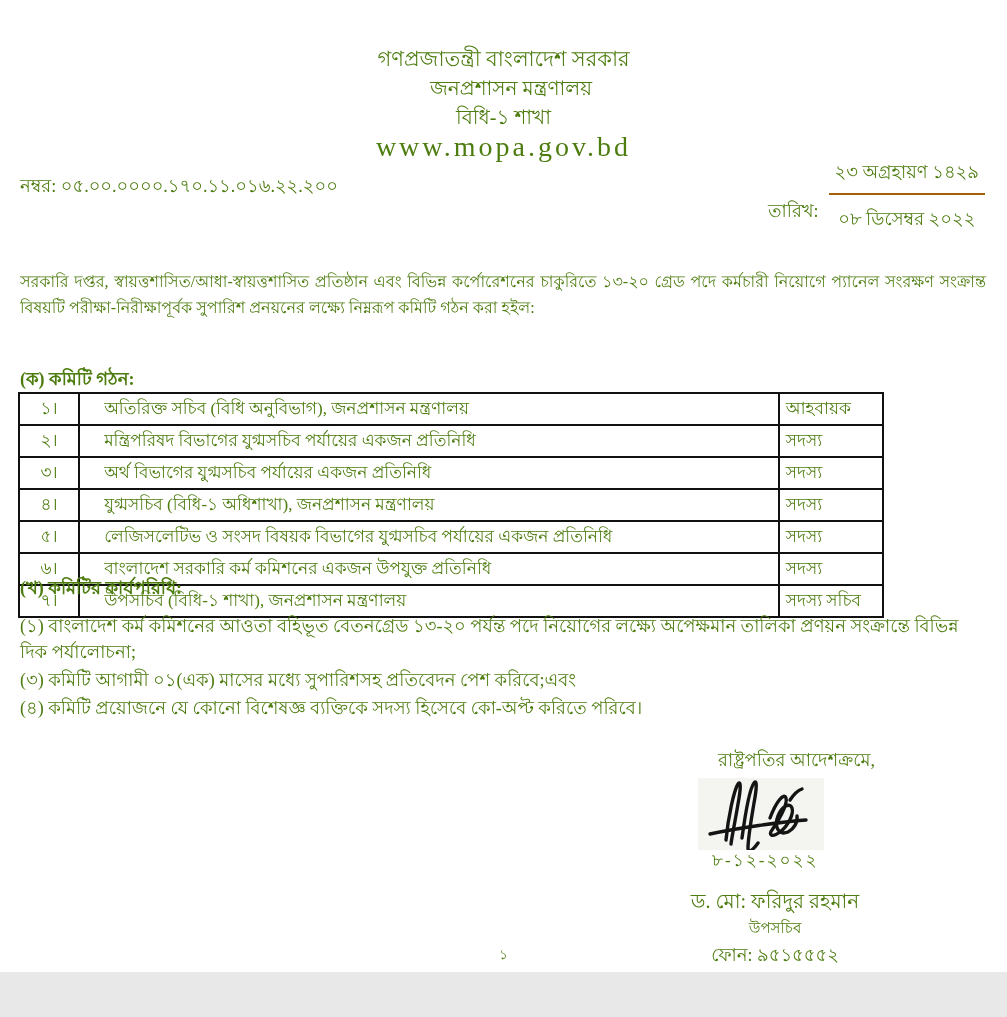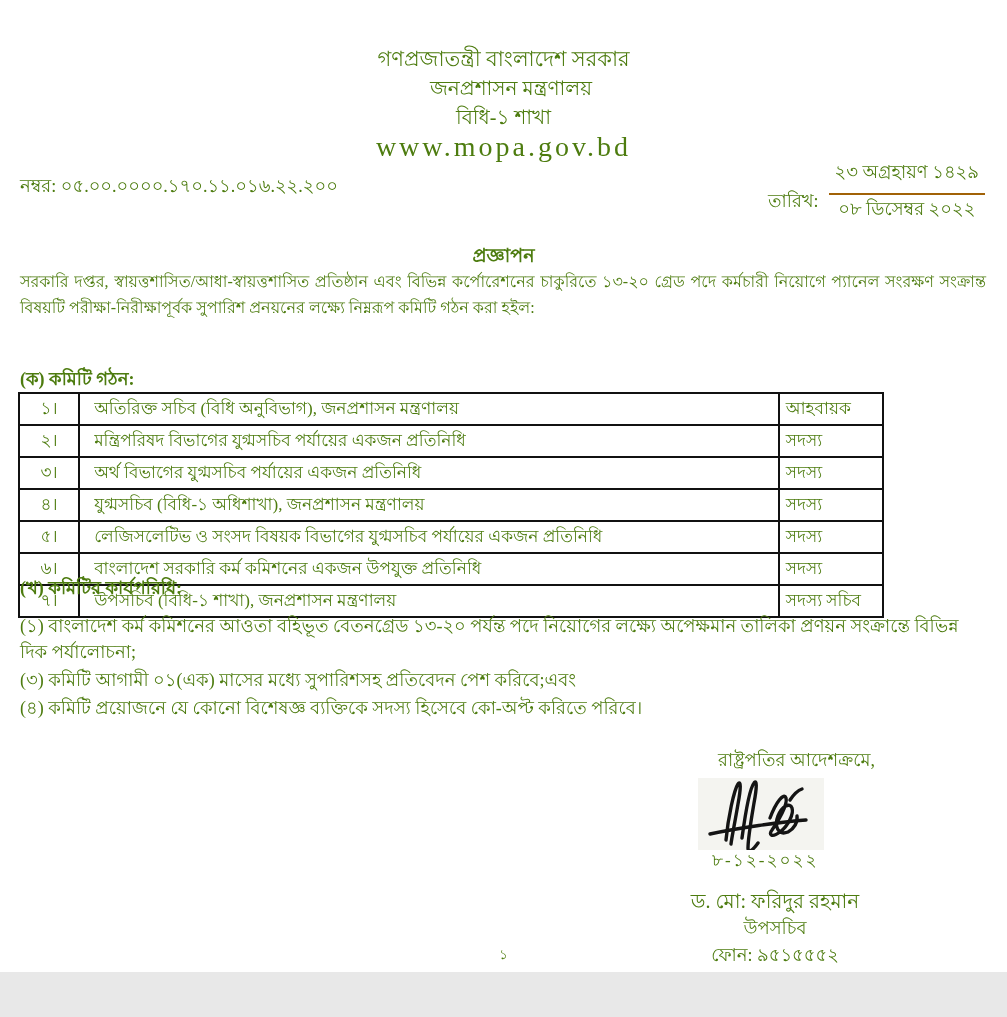--- a/index.html
+++ b/index.html
@@ -19,42 +19,42 @@
   .hdr-line1 { font-size: 21px; line-height: 30px; }
   .hdr-line2 { font-size: 20px; line-height: 29px; padding-left: 15px; }
   .hdr-line3 { font-size: 20px; line-height: 28px; }
   .hdr-site  { font-size: 28px; line-height: 32px; letter-spacing: 3px; font-family: "Liberation Serif", "DejaVu Serif", serif; }
   
   .memo-number { position: absolute; top: 172px; left: 20px; font-size: 18px; }
   .date-block  { position: absolute; top: 158px; right: 22px; display: flex; align-items: flex-end; gap: 10px; }
   .date-label  { font-size: 18px; padding-bottom: 8px; }
   .date-stack  { display: flex; flex-direction: column; align-items: center; }
   .date-bn     { font-size: 18px; padding: 0 6px 4px 6px; border-bottom: 2px solid #a16207; }
-  .date-en     { font-size: 18px; }
+  .date-en     { font-size: 18px; padding-top: 10px; }
   
   .doc-title { position: absolute; top: 241px; left: 0; width: 100%; text-align: center; font-size: 19px; font-weight: bold; }
   .intro-para { position: absolute; top: 269px; left: 20px; width: 966px; font-size: 16px; line-height: 26px; text-align: justify; }
   
   .section-a-heading { position: absolute; top: 365px; left: 20px; font-size: 18px; font-weight: bold; }
   table.committee { position: absolute; top: 392px; left: 18px; width: 866px; border-collapse: collapse; }
   table.committee td { border: 2px solid #111; font-size: 17px; padding: 1px 8px; height: 21px; vertical-align: middle; }
   table.committee td.col-sl { width: 60px; text-align: center; }
-  table.committee td.col-member { width: 698px; padding-left: 14px; }
+  table.committee td.col-member { width: 698px; padding-left: 24px; }
   table.committee td.col-role { width: 104px; padding-left: 6px; }
   
   .section-b { position: absolute; top: 574px; left: 20px; width: 966px; }
   .section-b-heading { font-size: 18px; font-weight: bold; margin-bottom: 8px; }
   .tor-item { font-size: 18px; line-height: 26px; margin-bottom: 2px; text-align: left; }
   
   .order-text { position: absolute; top: 746px; right: 132px; font-size: 18px; }
   .signature-wrap { position: absolute; top: 778px; left: 698px; width: 126px; height: 72px; background: #f4f4f0; }
   .sign-date { position: absolute; top: 847px; left: 712px; font-size: 17px; letter-spacing: 2px; }
   .officer-block { position: absolute; top: 888px; left: 545px; width: 460px; text-align: center; }
   .officer-name { font-size: 20px; line-height: 27px; }
-  .officer-desig { font-size: 18px; line-height: 27px; }
+  .officer-desig { font-size: 15px; line-height: 27px; }
   .officer-phone { font-size: 18px; line-height: 27px; }
   .officer-email { font-size: 18px; line-height: 30px; }
   .officer-email .email-addr { font-size: 26px; letter-spacing: 1px; }
   
   .page-number { position: absolute; bottom: 6px; left: 0; width: 100%; text-align: center; font-size: 13px; }
 </style>
 </head>
 <body>
 
 <div class="page">
@@ -72,21 +72,20 @@
   </div>
 
   <div class="date-block">
     <div class="date-label">তারিখ:</div>
     <div class="date-stack">
       <div class="date-bn">২৩ অগ্রহায়ণ ১৪২৯</div>
       <div class="date-en">০৮ ডিসেম্বর ২০২২</div>
     </div>
   </div>
 
-  <div class="doc-title">প্রজ্ঞাপন</div>
 
   <div class="intro-para">সরকারি দপ্তর, স্বায়ত্তশাসিত/আধা-স্বায়ত্তশাসিত প্রতিষ্ঠান এবং বিভিন্ন কর্পোরেশনের চাকুরিতে ১৩-২০ গ্রেড পদে কর্মচারী নিয়োগে প্যানেল সংরক্ষণ সংক্রান্ত বিষয়টি পরীক্ষা-নিরীক্ষাপূর্বক সুপারিশ প্রনয়নের লক্ষ্যে নিম্নরূপ কমিটি গঠন করা হইল:</div>
 
   <div class="section-a-heading">(ক) কমিটি গঠন:</div>
 
   <table class="committee">
     <tbody>
         <tr>
           <td class="col-sl">১।</td>
           <td class="col-member">অতিরিক্ত সচিব (বিধি অনুবিভাগ), জনপ্রশাসন মন্ত্রণালয়</td>

